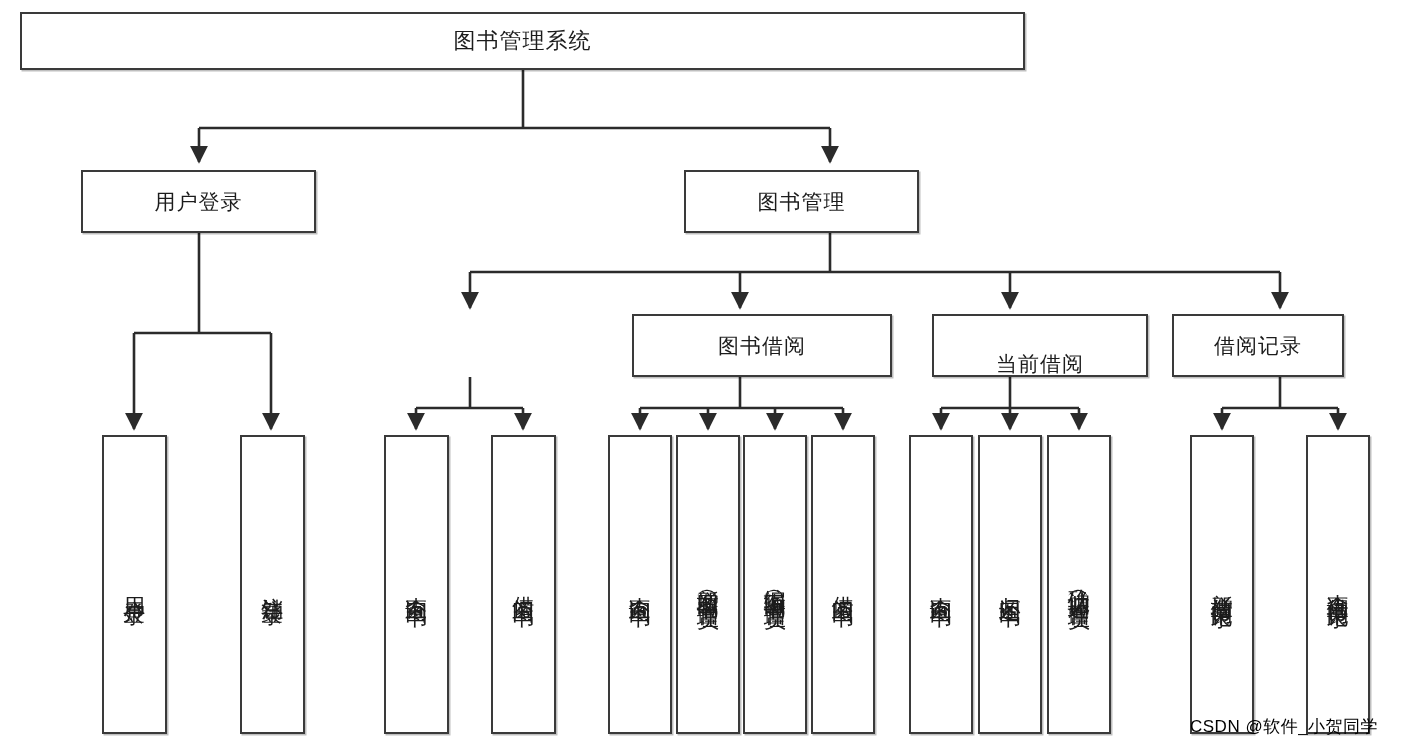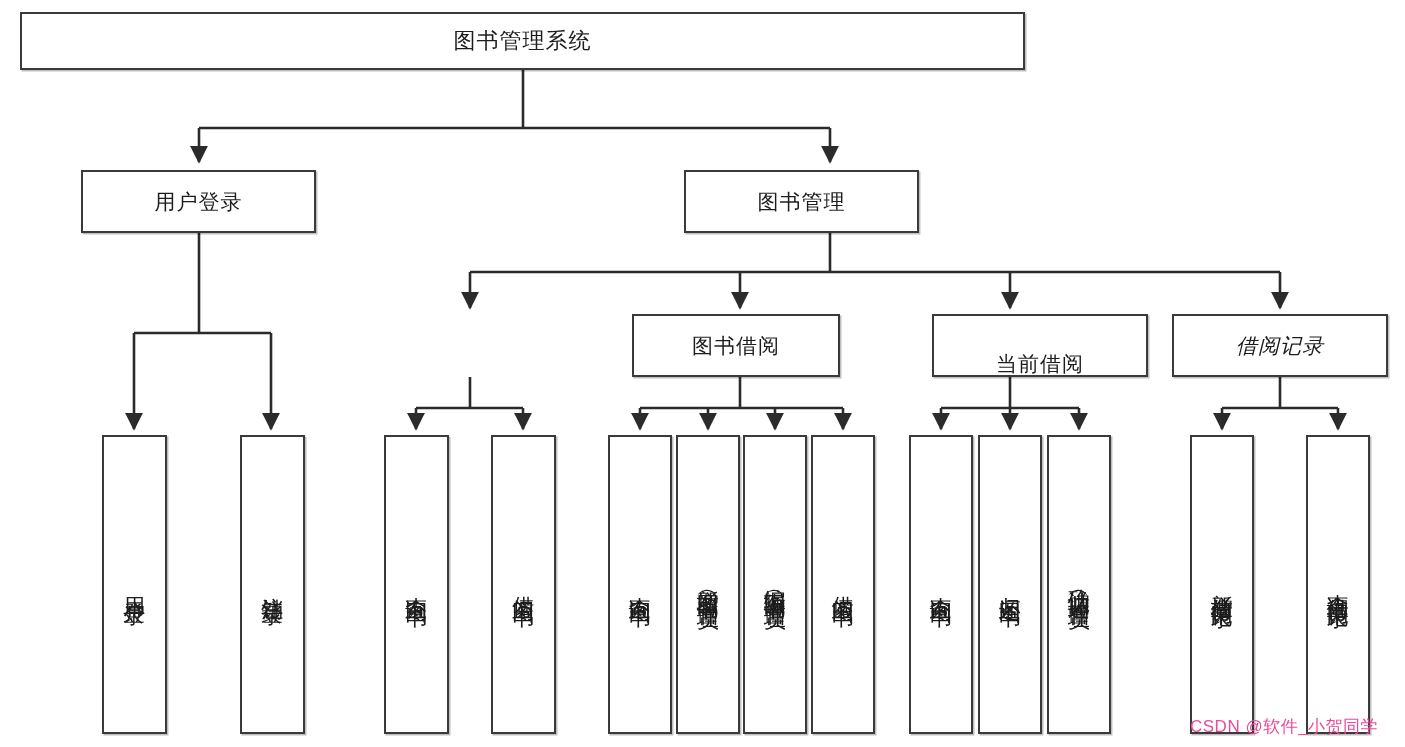--- a/index.html
+++ b/index.html
@@ -32,21 +32,21 @@
     text-orientation:upright;
     font-size:22px;
     letter-spacing:3px;
     line-height:1.15;
     white-space:normal;
   }
   .node.root .lbl{font-size:22px;}
   .watermark{
     position:absolute;
     font-size:17px;
-    color:#ec4899;
+    color:#000000;
     letter-spacing:0.5px;
     white-space:nowrap;
     pointer-events:none;
   }
 </style>
 </head>
 <body>
 
 <div id="canvas">
 
@@ -105,27 +105,27 @@
     <span class="lbl">图书管理系统</span>
   </div>
 
   <div class="node" style="left:81px;top:170px;width:235px;height:63px;">
     <span class="lbl">用户登录</span>
   </div>
   <div class="node" style="left:684px;top:170px;width:235px;height:63px;">
     <span class="lbl">图书管理</span>
   </div>
 
-  <div class="node" style="left:632px;top:314px;width:208px;height:63px;">
+  <div class="node" style="left:632px;top:314px;width:260px;height:63px;">
     <span class="lbl">图书借阅</span>
   </div>
   <div class="node" style="left:932px;top:314px;width:216px;height:63px;align-items:flex-end;">
     <span class="lbl">当前借阅</span>
   </div>
-  <div class="node" style="left:1172px;top:314px;width:216px;height:63px;font-style:italic;">
+  <div class="node" style="left:1172px;top:314px;width:172px;height:63px;">
     <span class="lbl">借阅记录</span>
   </div>
 
   <div class="node leaf" style="left:102px;top:435px;width:65px;height:299px;">
     <span class="lbl">用户登录</span>
   </div>
   <div class="node leaf" style="left:240px;top:435px;width:65px;height:299px;">
     <span class="lbl">注销登录</span>
   </div>
 

